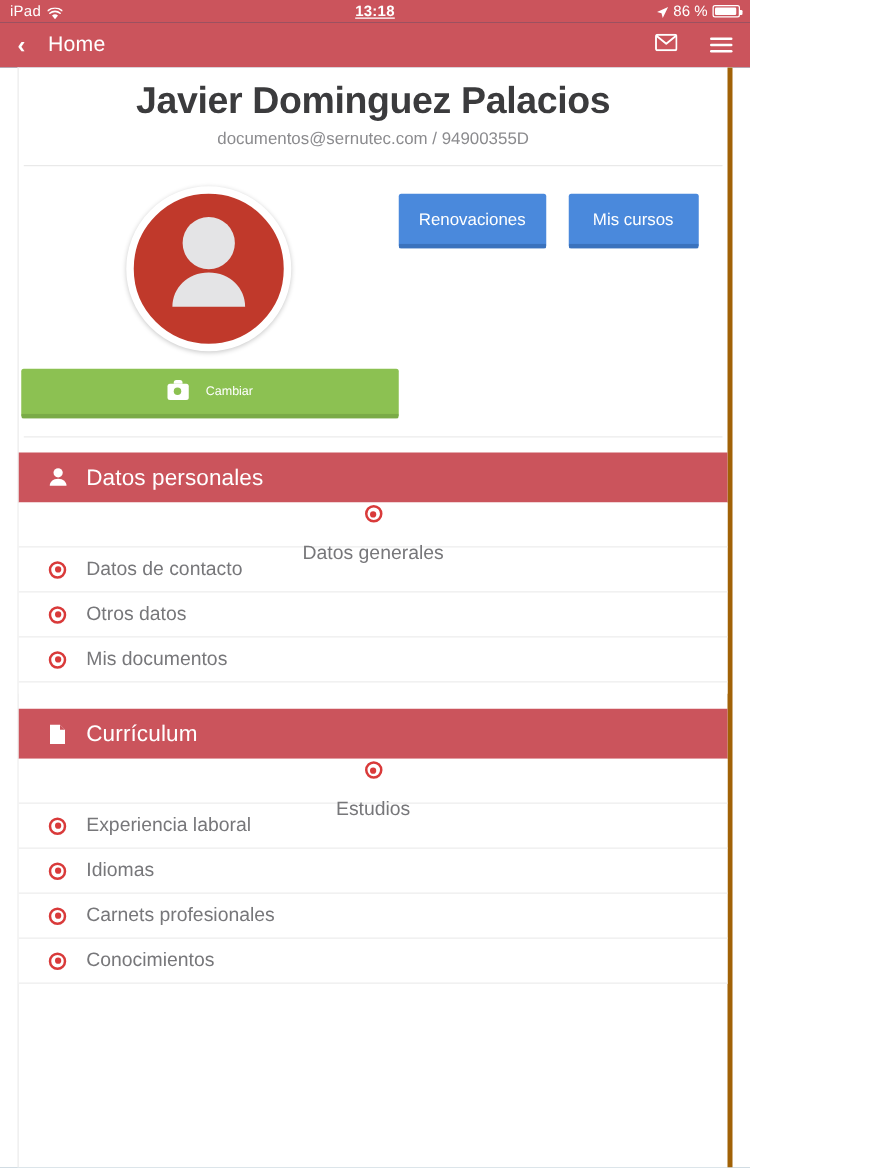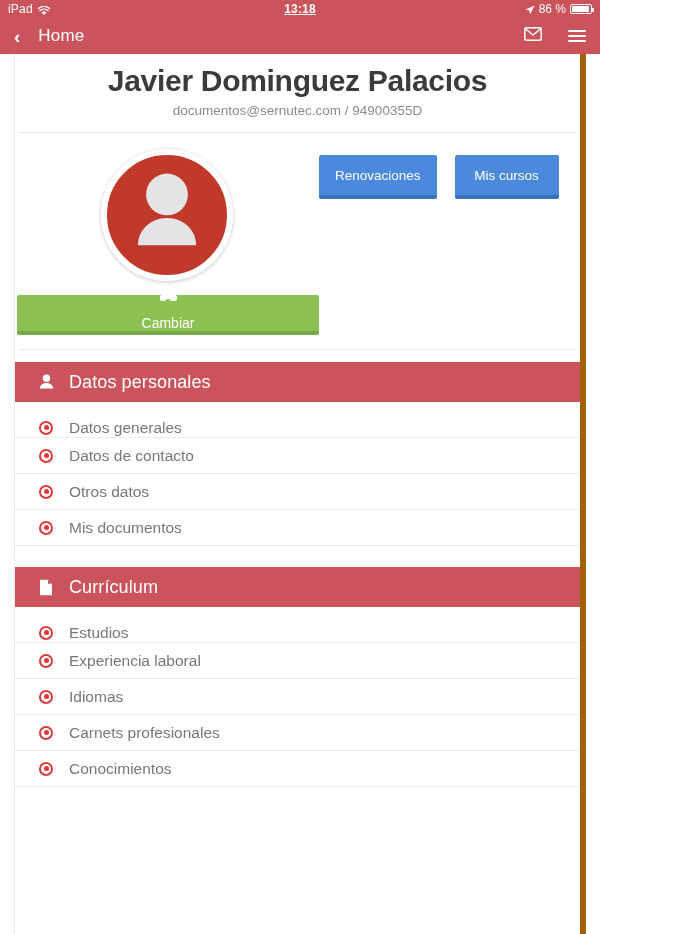--- a/index.html
+++ b/index.html
@@ -52,21 +52,21 @@
   .burger span { display:block; height:2px; background:#ffffff; border-radius:1px; }
 
   
   .page {
     position:absolute; top:54px; left:0; right:0; bottom:0;
     background:#ffffff;
   }
   .sheet {
     position:absolute; left:14px; right:14px; top:0; bottom:0;
     background:#ffffff;
-    border-left:1px solid #ebebeb; border-right:6px solid #a16207;
+    border-left:1px solid #ebebeb; border-right:4px solid #a16207;
   }
 
   .profile-name {
     text-align:center; font-size:30px; font-weight:bold; color:#3b3b3d;
     padding-top:10px; letter-spacing:-0.3px;
   }
   .profile-sub {
     text-align:center; font-size:13.5px; color:#8b8b8e; padding-top:5px;
   }
   .hr {
@@ -95,22 +95,22 @@
     border-radius:2px; font-size:13.5px;
     padding:16px 16px; height:44px; min-width:104px;
     font-family:"Liberation Sans", sans-serif; cursor:pointer;
     display:inline-flex; align-items:center; justify-content:center;
   }
 
   .cambiar-wrap { padding:14px 2px 0 2px; }
   .btn-cambiar {
     width:302px; height:40px; background:#8cc152; color:#ffffff;
     border:none; border-bottom:4px solid #7aab47; border-radius:2px;
-    font-size:14px; display:flex; align-items:center; justify-content:center;
-    gap:14px; cursor:pointer; font-family:"Liberation Sans", sans-serif;flex-direction:column;
+    font-size:10px; display:flex; align-items:center; justify-content:center;
+    gap:14px; cursor:pointer; font-family:"Liberation Sans", sans-serif;
   }
   .cam-ico { width:17px; height:13px; background:#ffffff; border-radius:2px; position:relative; }
   .cam-ico::before {
     content:""; position:absolute; left:5px; top:-3px; width:7px; height:3px;
     background:#ffffff; border-radius:2px 2px 0 0;
   }
   .cam-ico::after {
     content:""; position:absolute; left:5.5px; top:3.5px; width:6px; height:6px;
     border-radius:50%; background:#8cc152;
   }
@@ -124,21 +124,21 @@
     background:#cb545c; color:#ffffff; height:40px;
     display:flex; align-items:center; gap:14px; padding:0 22px;
     font-size:18px; letter-spacing:0.1px;
   }
   .sec-ico { width:18px; display:flex; align-items:center; justify-content:center; }
   .sec-body { background:#ffffff; }
   .row {
     height:36px; display:flex; align-items:center; gap:16px;
     padding:0 24px; border-bottom:1px solid #ededed; cursor:pointer;
   }
-  .row:first-child { padding-top:16px; }
+  .row:first-child { padding-top:2px;flex-direction:column; }
   .bullet {
     width:14px; height:14px; border-radius:50%;
     border:2px solid #d93a3a; background:#ffffff;
     display:flex; align-items:center; justify-content:center; flex:0 0 auto;
   }
   .bullet i {
     width:5px; height:5px; border-radius:50%; background:#d93a3a; display:block;
   }
   .row-label { font-size:15.5px; color:#77777a; }
   .sec-gap { height:9px; }

